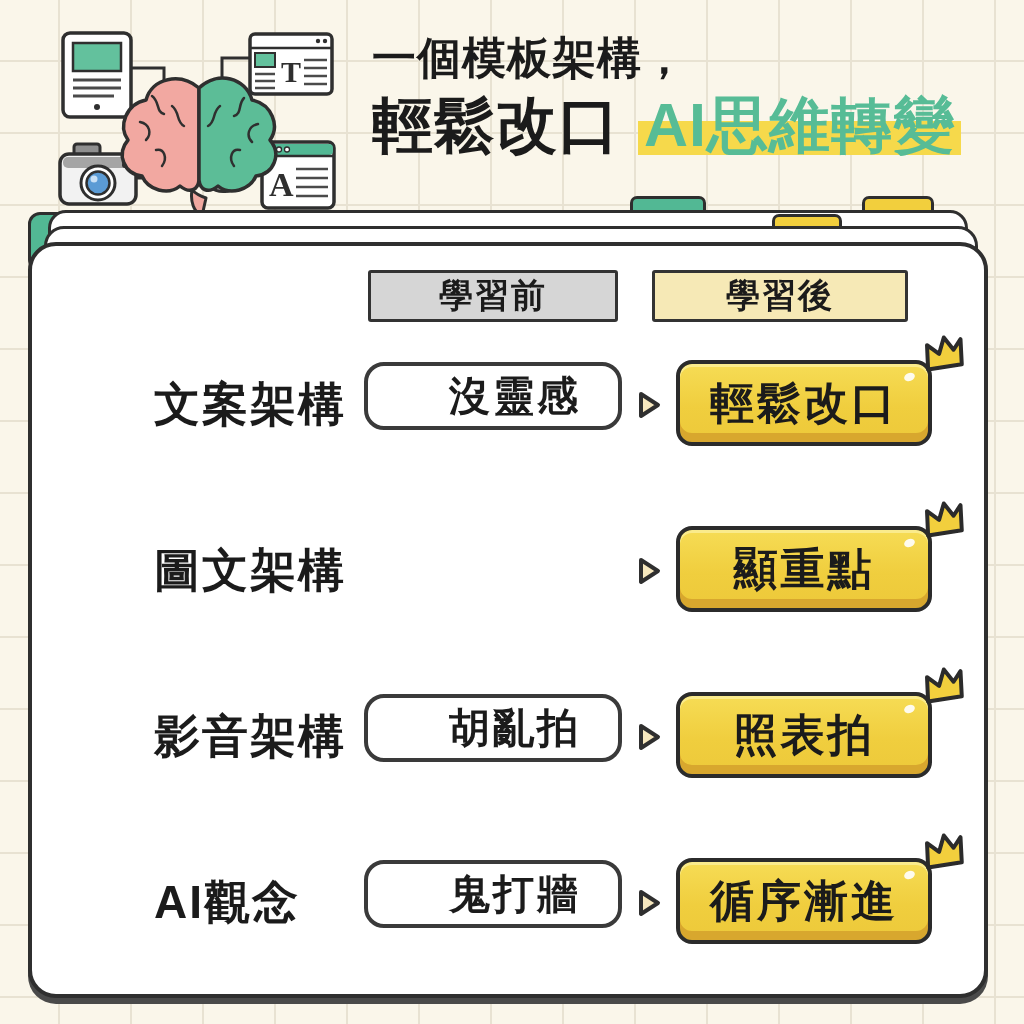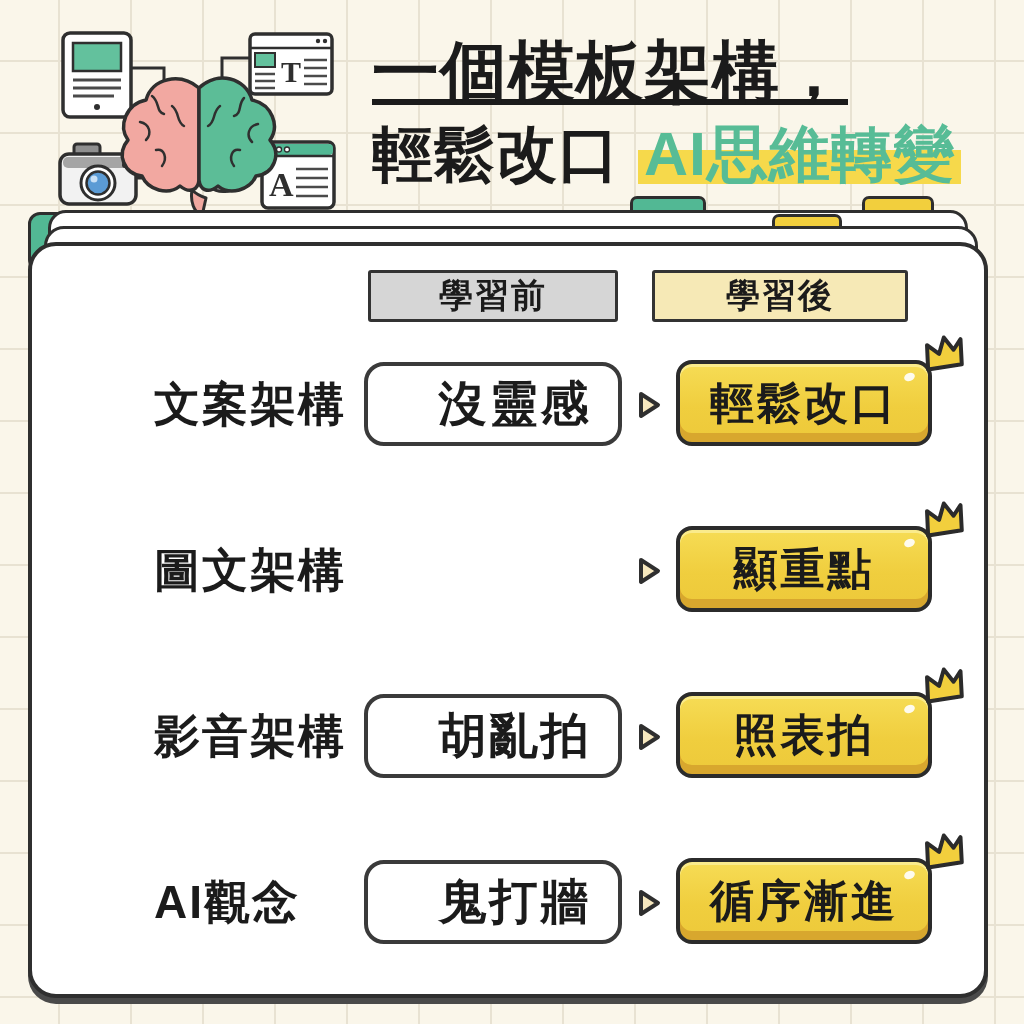--- a/index.html
+++ b/index.html
@@ -8,21 +8,21 @@
     position:relative;width:1024px;height:1024px;overflow:hidden;
     background-color:#FAF6EA;
     background-image:
       linear-gradient(#E8E2D2 2px, transparent 2px),
       linear-gradient(90deg, #E8E2D2 2px, transparent 2px);
     background-size:72px 72px;
     background-position:-14px -12px;
   }
   
   .title{position:absolute;left:372px;top:30px;color:#1B1B1B;font-weight:900;line-height:1.25;}
-  .title .t1{font-size:67px;letter-spacing:1px;text-decoration:underline;}
+  .title .t1{font-size:44px;letter-spacing:1px;}
   .title .t2{font-size:61px;letter-spacing:1px;margin-top:2px;}
   .title .hl{
     color:#57BC96;
     background:linear-gradient(180deg, transparent 44%, #F6D94B 44%, #F6D94B 94%, transparent 94%);
     padding:0 6px;
     text-align:right;
   }
   
   .illu{position:absolute;left:52px;top:26px;width:295px;height:190px;}
   
@@ -44,24 +44,24 @@
     position:absolute;top:24px;height:52px;border:3px solid #333333;border-radius:3px;
     display:flex;align-items:center;justify-content:center;
     font-size:34px;font-weight:900;color:#1B1B1B;box-sizing:border-box;letter-spacing:2px;
   }
   .pill-gray{left:336px;width:250px;background:#D6D6D6;}
   .pill-yellow{left:620px;width:256px;background:#F6E9B6;}
   
   .row{position:absolute;left:0;width:100%;height:116px;}
   .rlabel{position:absolute;left:122px;top:0;height:116px;line-height:116px;font-size:46px;font-weight:900;color:#1B1B1B;letter-spacing:2px;}
   .box-before{
-    position:absolute;left:332px;top:16px;width:258px;height:84px;box-sizing:border-box;
+    position:absolute;left:332px;top:16px;width:258px;height:68px;box-sizing:border-box;
     background:#FFFFFF;border:4px solid #3A3A3A;border-radius:20px;
     display:flex;align-items:center;justify-content:center;
-    font-size:48px;font-weight:900;color:#1B1B1B;letter-spacing:3px;padding-left:44px;
+    font-size:41px;font-weight:900;color:#1B1B1B;letter-spacing:3px;padding-left:44px;
   }
   .flow-arrow{position:absolute;left:602px;top:42px;width:30px;height:34px;}
   .box-after{
     position:absolute;left:644px;top:14px;width:256px;height:86px;box-sizing:border-box;
     background:linear-gradient(180deg,#F6DC55 0%,#F0CE3E 55%,#EDC93A 100%);
     border:4px solid #2B2B2B;border-radius:16px;
     box-shadow:inset 0 -9px 0 #D8A72E, inset 0 3px 0 #FAEB8C;
     display:flex;align-items:center;justify-content:center;
     font-size:44px;font-weight:900;color:#1B1B1B;letter-spacing:3px;
   }

